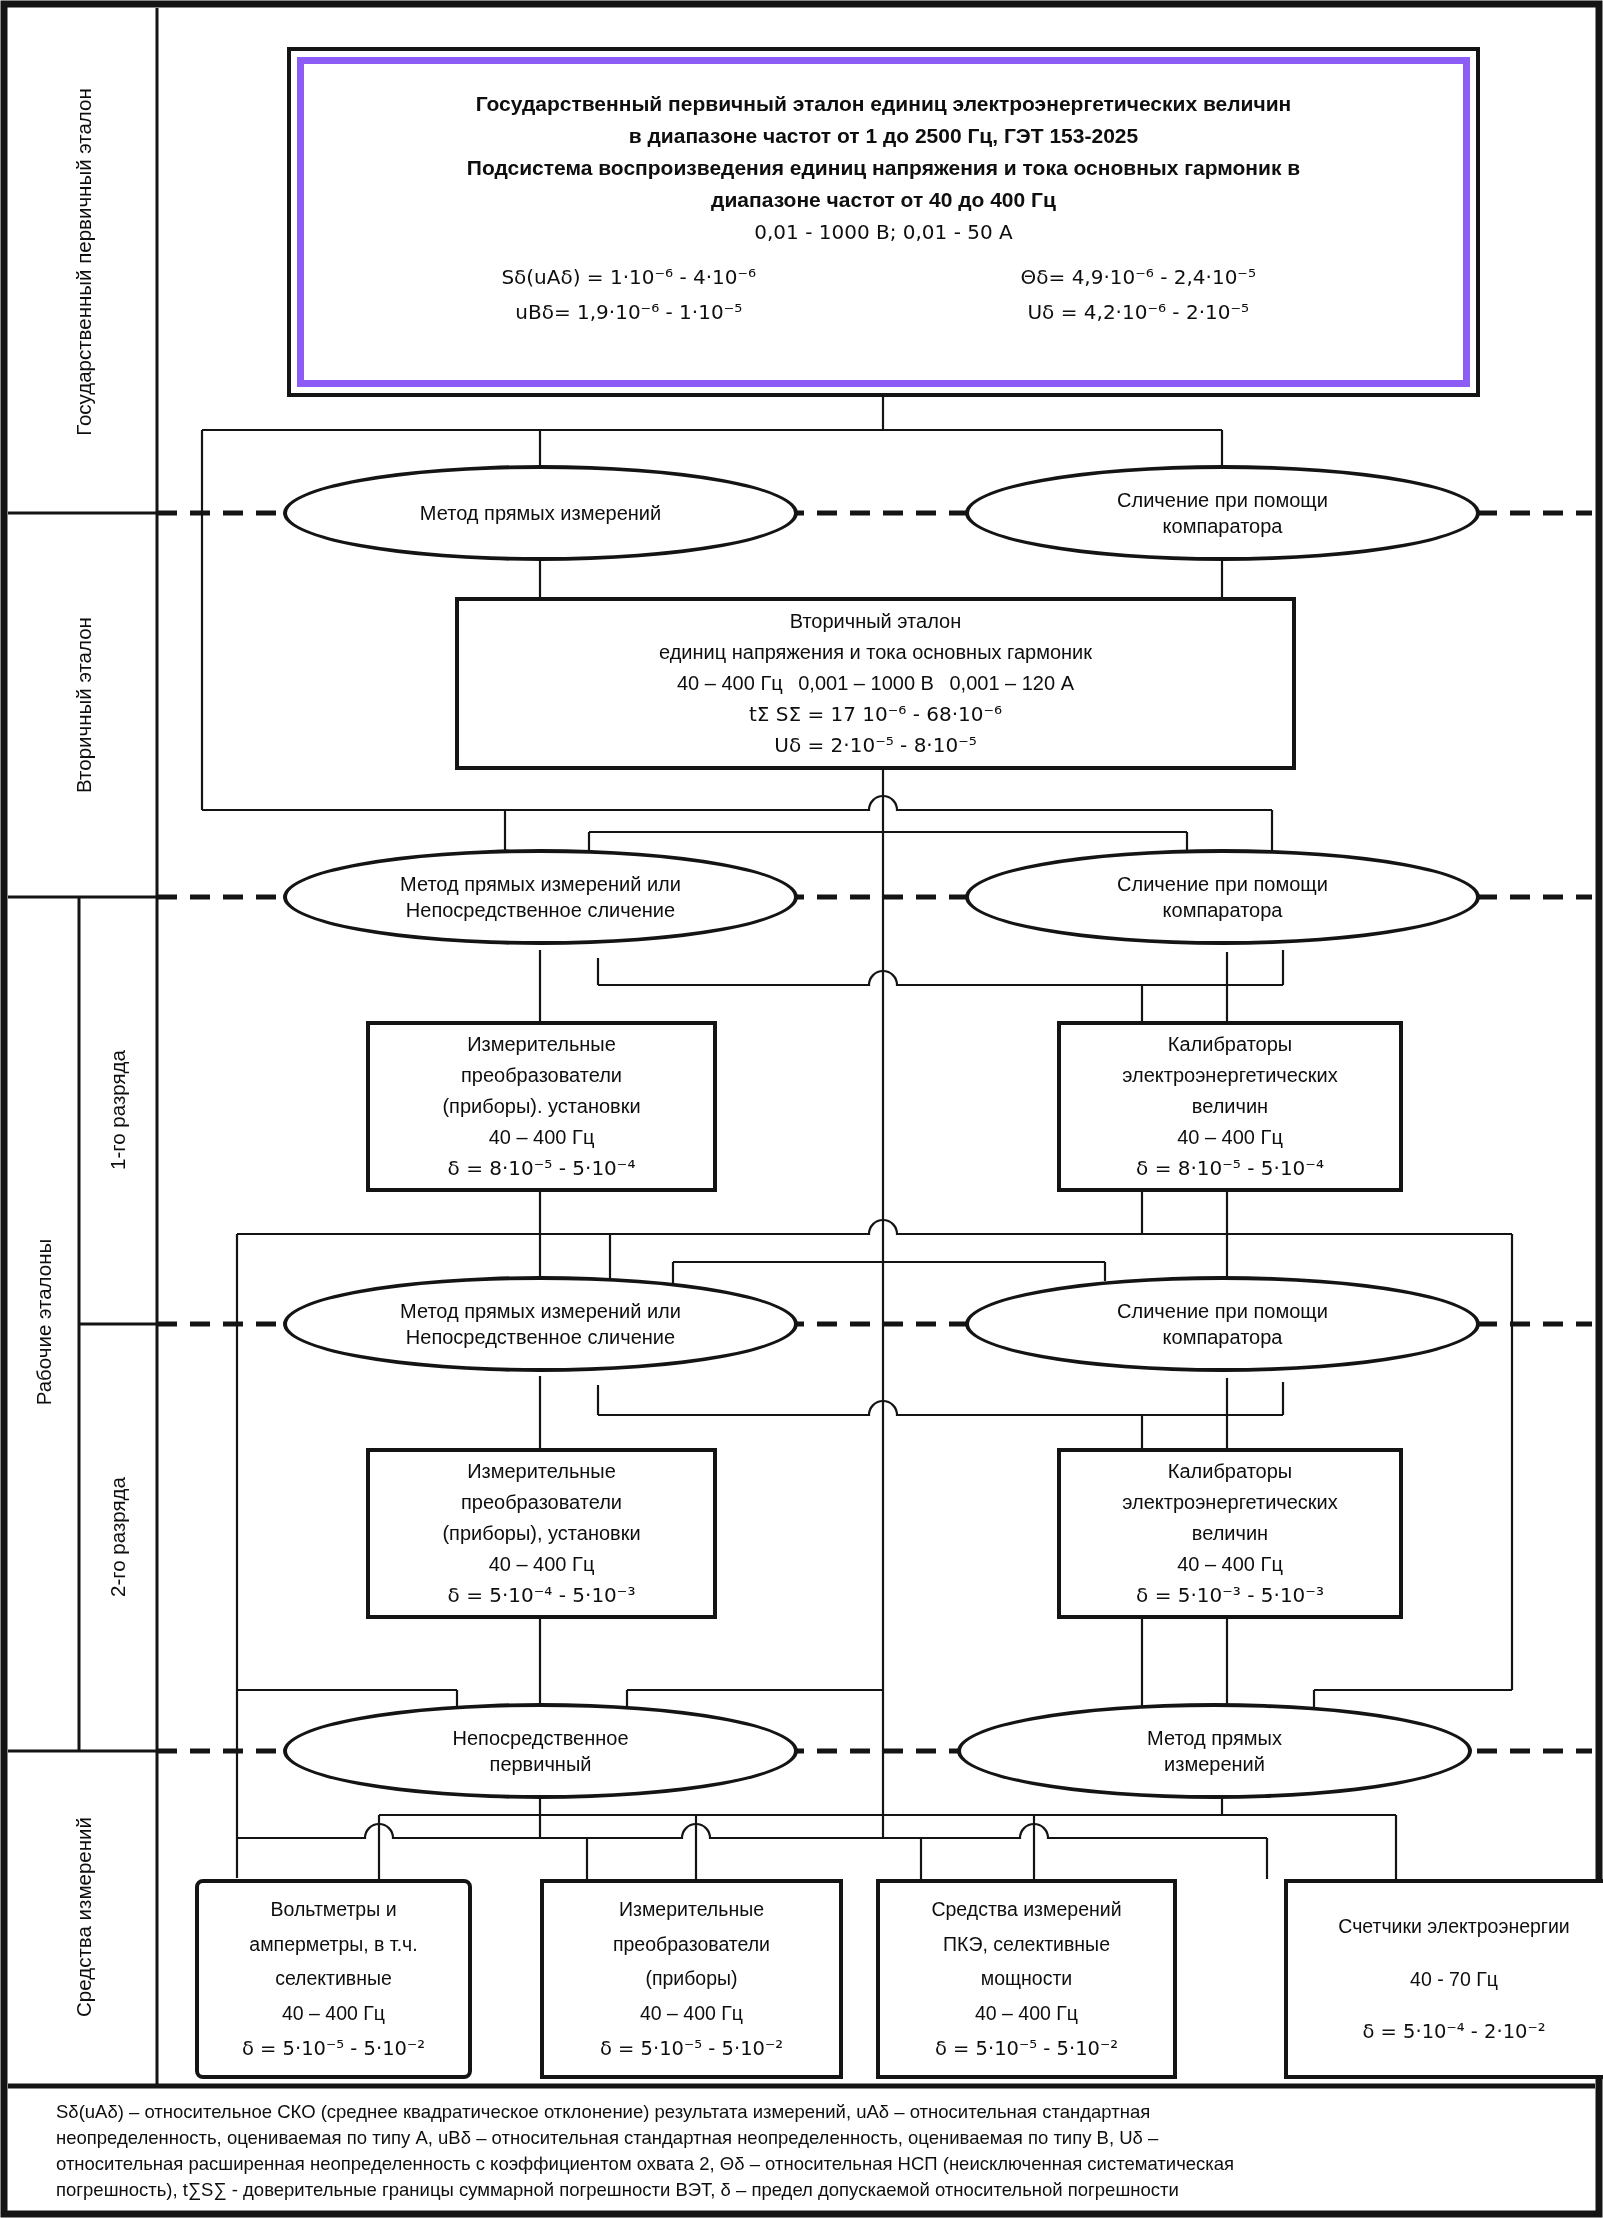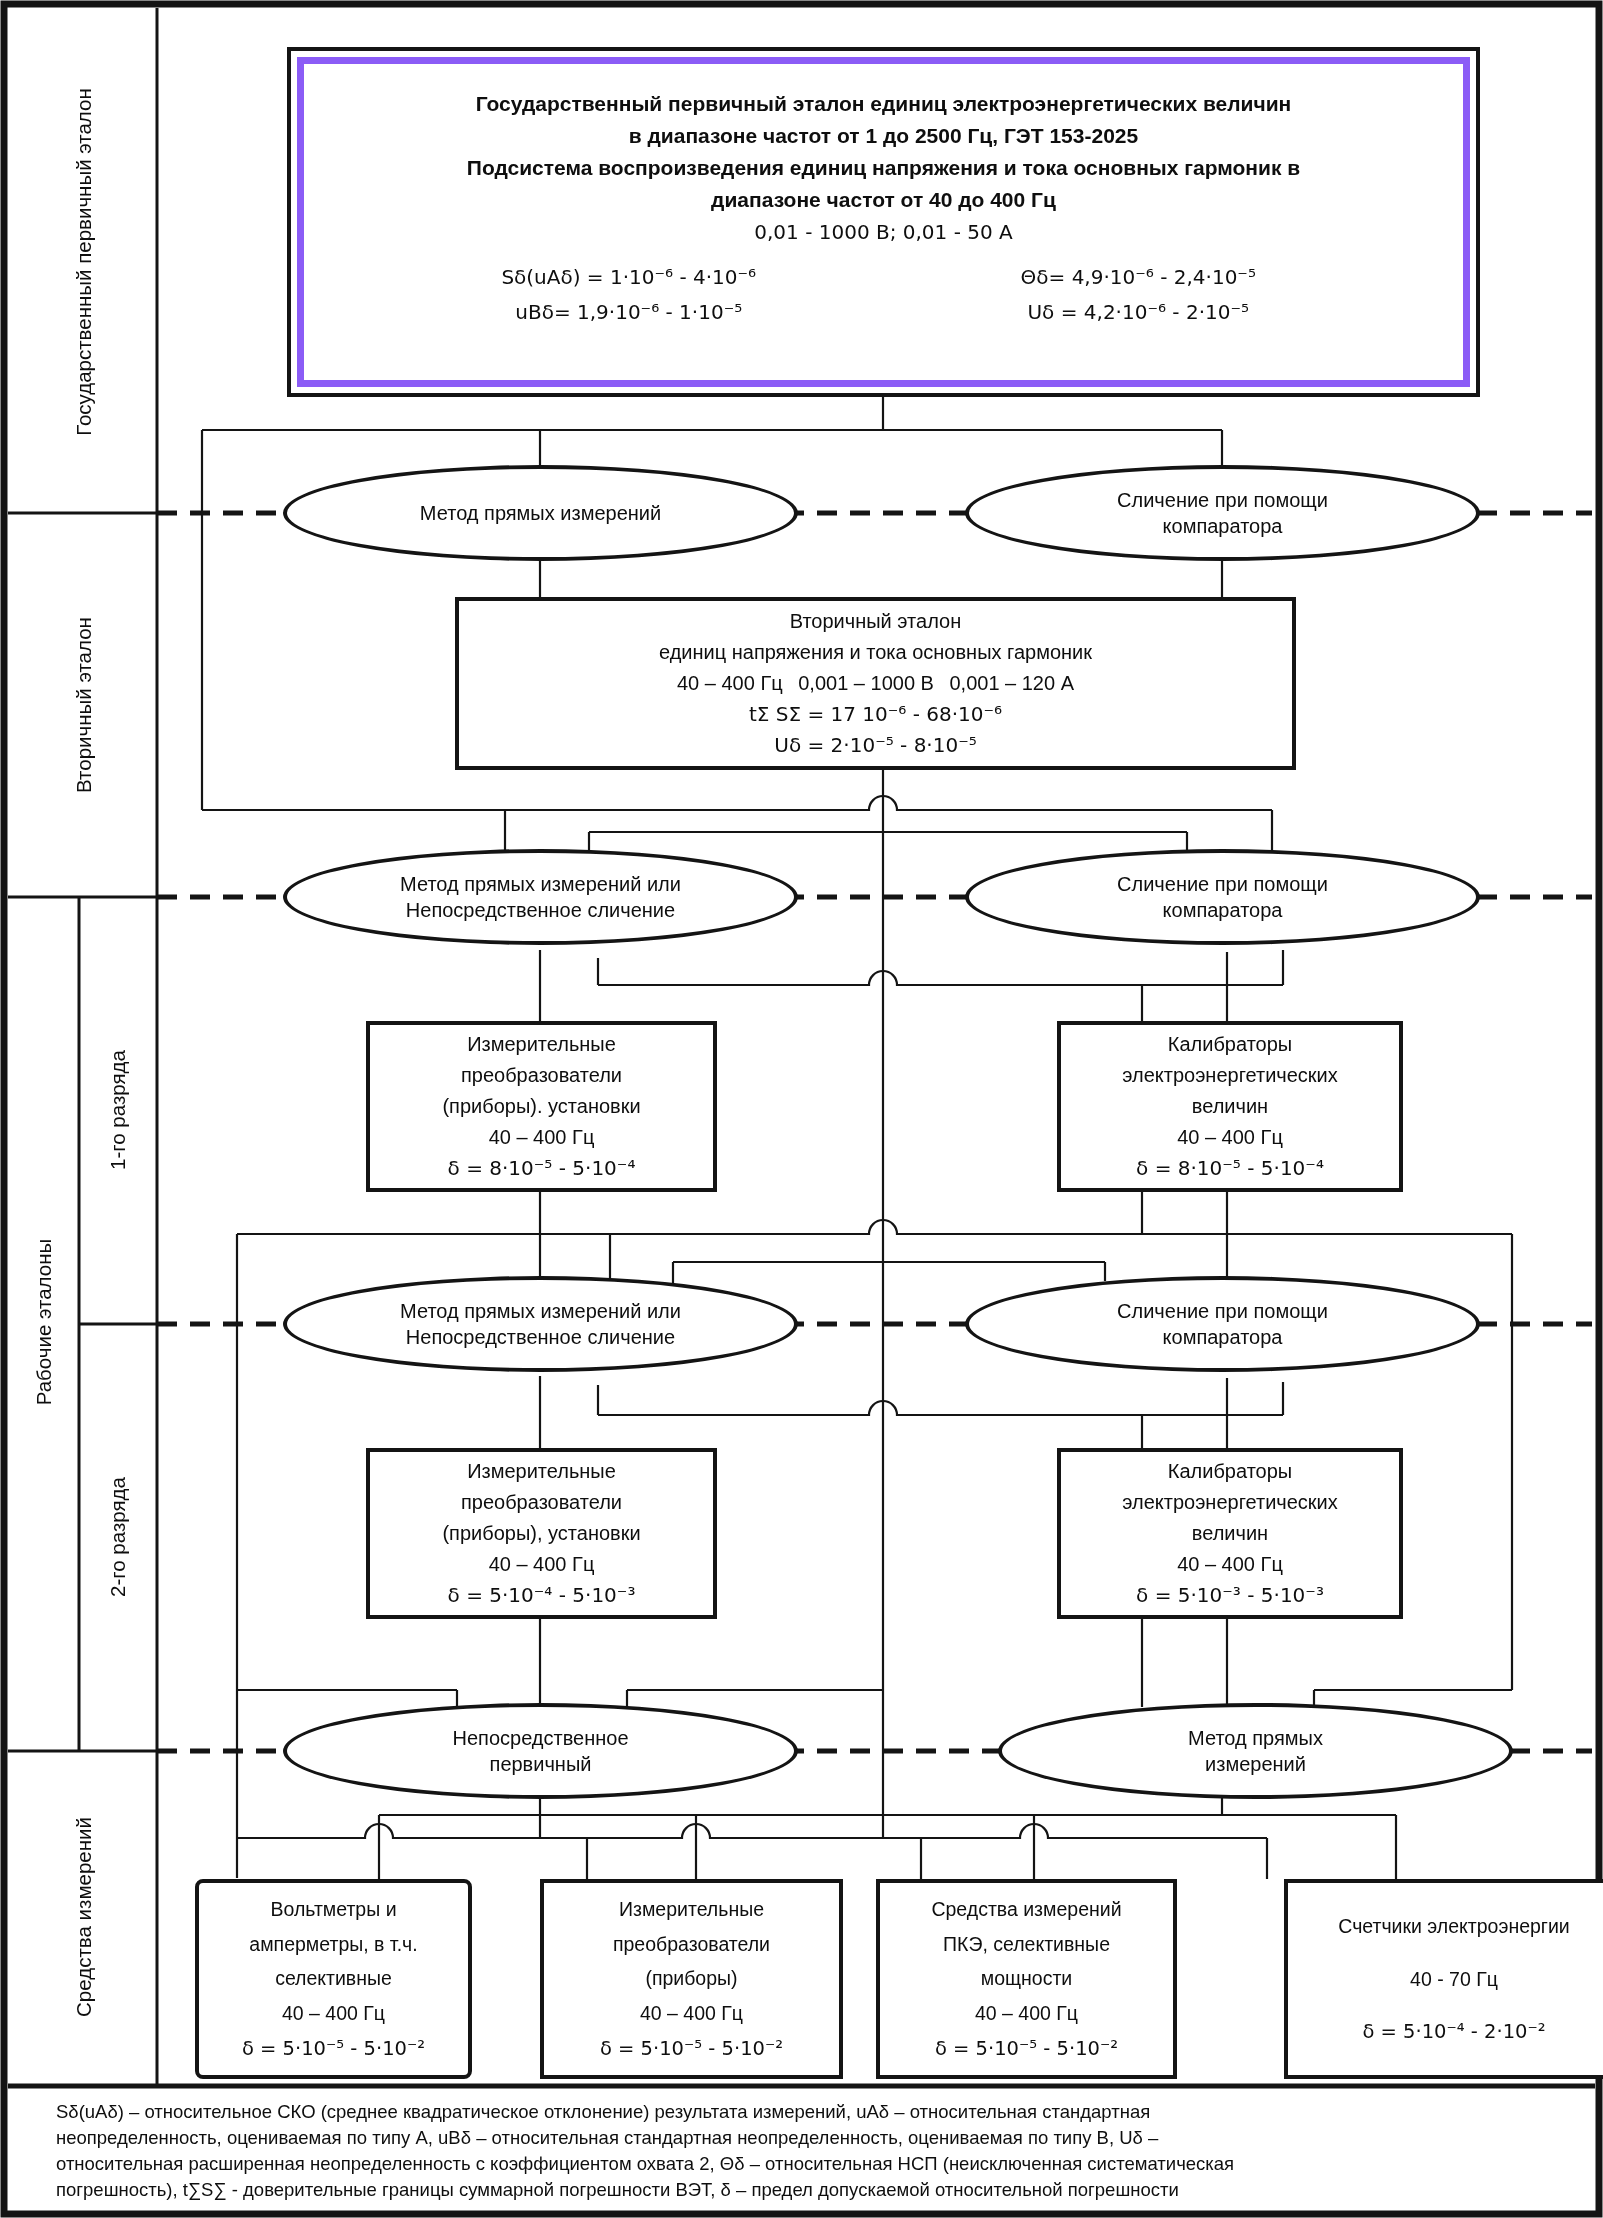--- a/index.html
+++ b/index.html
@@ -200,21 +200,21 @@
     <div>электроэнергетических</div>
     <div>величин</div>
     <div>40 – 400 Гц</div>
     <div class="formula">δ = 5·10⁻³ - 5·10⁻³</div>
   </div>
 
   <div class="node oval" style="left:283px;top:1703px;width:515px;height:96px;">
     <div>Непосредственное</div>
     <div>первичный</div>
   </div>
-  <div class="node oval" style="left:998px;top:1703px;width:515px;height:96px;">
+  <div class="node oval" style="left:957px;top:1703px;width:515px;height:96px;">
     <div>Метод прямых</div>
     <div>измерений</div>
   </div>
 
   <div class="node instbox" style="left:195px;top:1879px;width:277px;height:200px;border-radius:8px;">
     <div>Вольтметры и</div>
     <div>амперметры, в т.ч.</div>
     <div>селективные</div>
     <div>40 – 400 Гц</div>
     <div class="formula">δ = 5·10⁻⁵ - 5·10⁻²</div>

